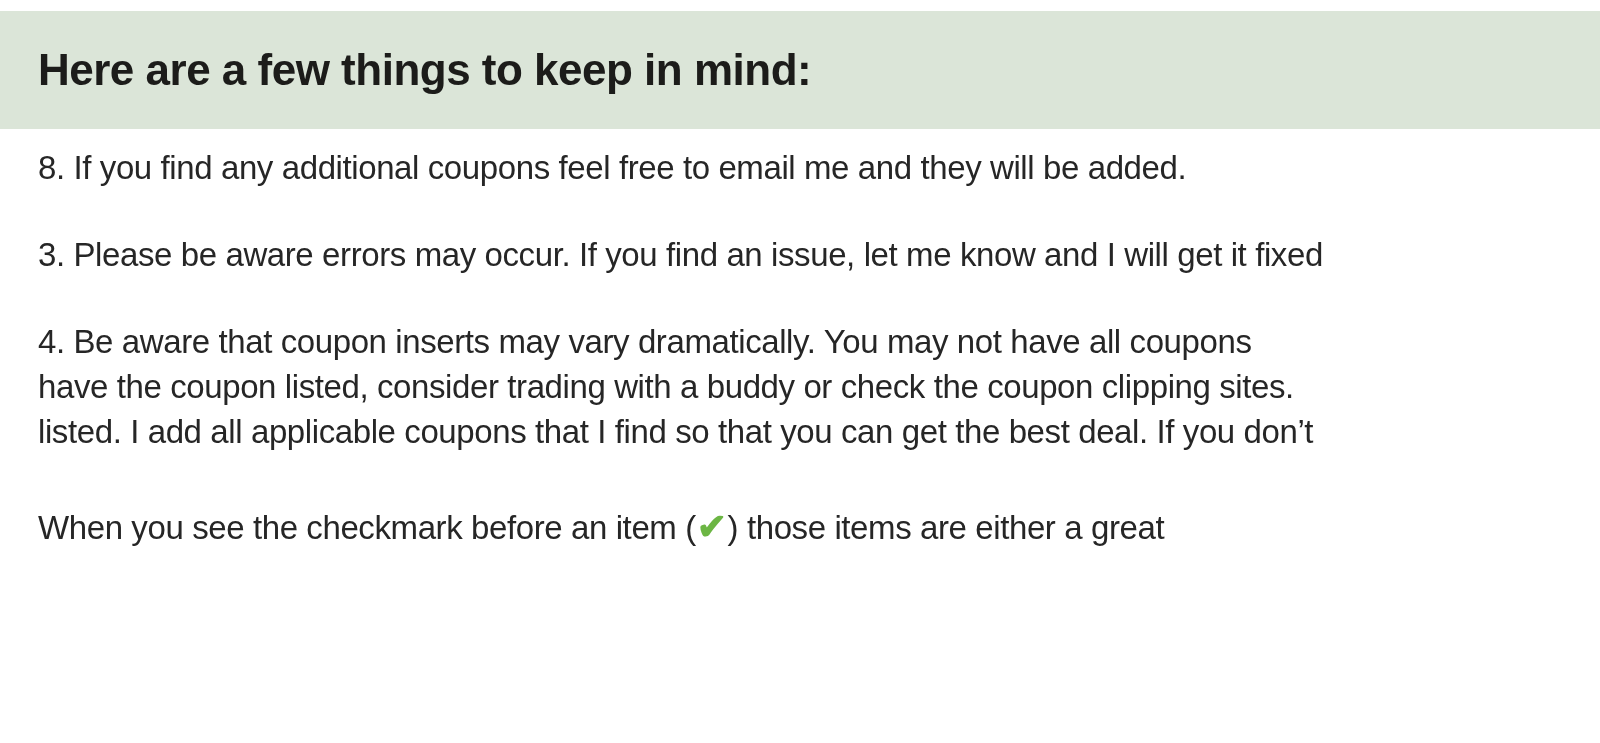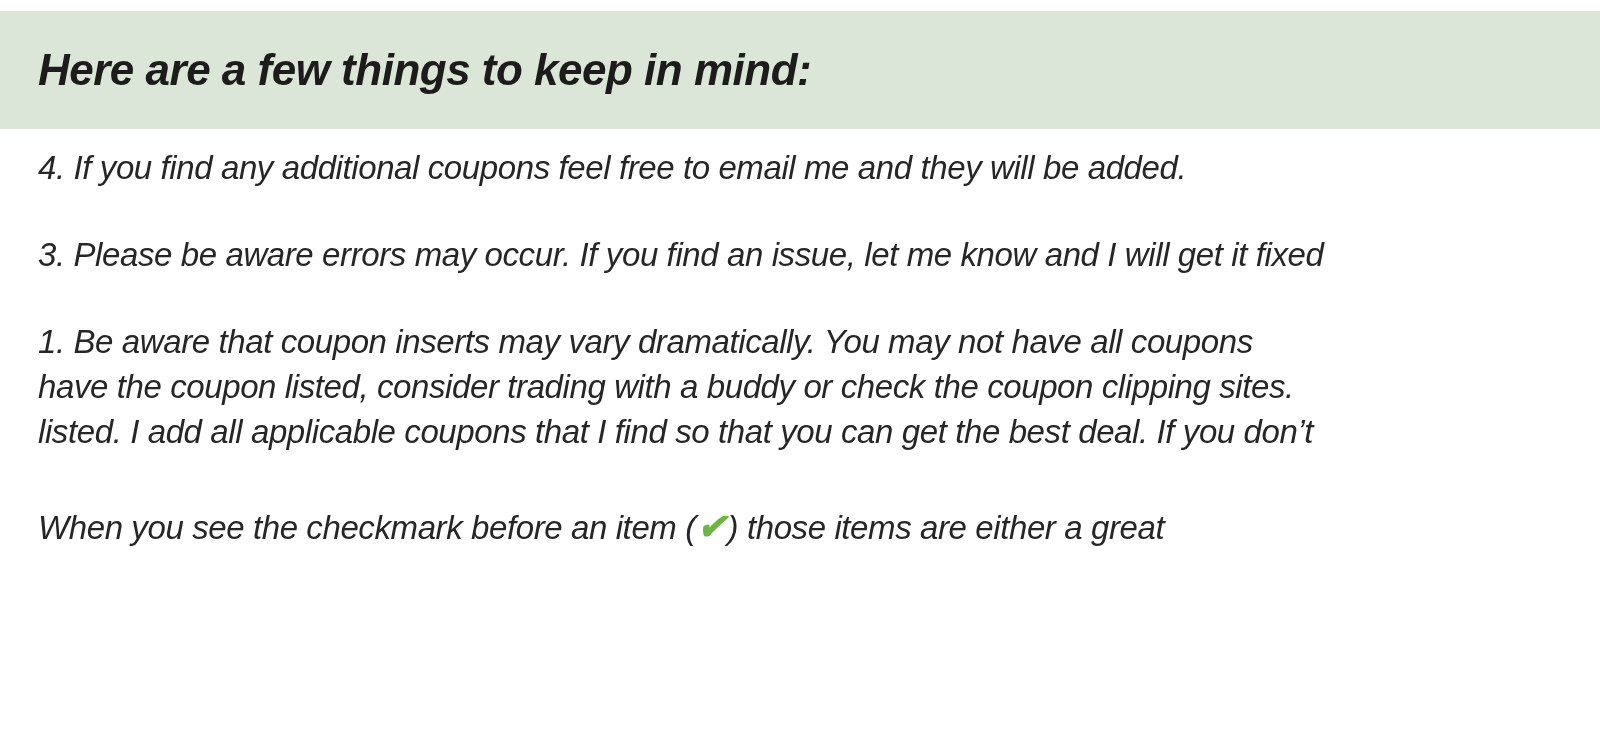--- a/index.html
+++ b/index.html
@@ -1,15 +1,15 @@
 <!DOCTYPE html>
 <html><head>
 <meta charset="utf-8">
 <style>
-  * { margin: 0; padding: 0; box-sizing: border-box; font-style: italic; }
+  * { margin: 0; padding: 0; box-sizing: border-box; }
 
   html, body {
     width: 1600px;
     height: 743px;
     background: #ffffff;
     overflow: hidden;
     font-family: "Liberation Sans", sans-serif;
   }
 
   .page {
@@ -70,30 +70,30 @@
 
 <div class="page">
 
   <header class="band">
     <h1>Here are a few things to keep in mind:</h1>
   </header>
 
   <main class="content">
 
     <p>
-      <span class="line">4. If you find any additional coupons feel free to email me and they will be added.</span>
+      <span class="line">8. If you find any additional coupons feel free to email me and they will be added.</span>
     </p>
 
     <p>
       <span class="line">3. Please be aware errors may occur. If you find an issue, let me know and I will get it fixed</span>
     </p>
 
 
     <p>
-      <span class="line">1. Be aware that coupon inserts may vary dramatically. You may not have all coupons</span>
+      <span class="line">4. Be aware that coupon inserts may vary dramatically. You may not have all coupons</span>
       <span class="line">have the coupon listed, consider trading with a buddy or check the coupon clipping sites.</span>
       <span class="line">listed. I add all applicable coupons that I find so that you can get the best deal. If you don’t</span>
     </p>
 
     <p class="note-checkmark">
       <span class="line">
         <span>When you see the checkmark before an item (</span><span class="check">✔</span><span>) those items are either a great</span>
       </span>
     </p>
 

